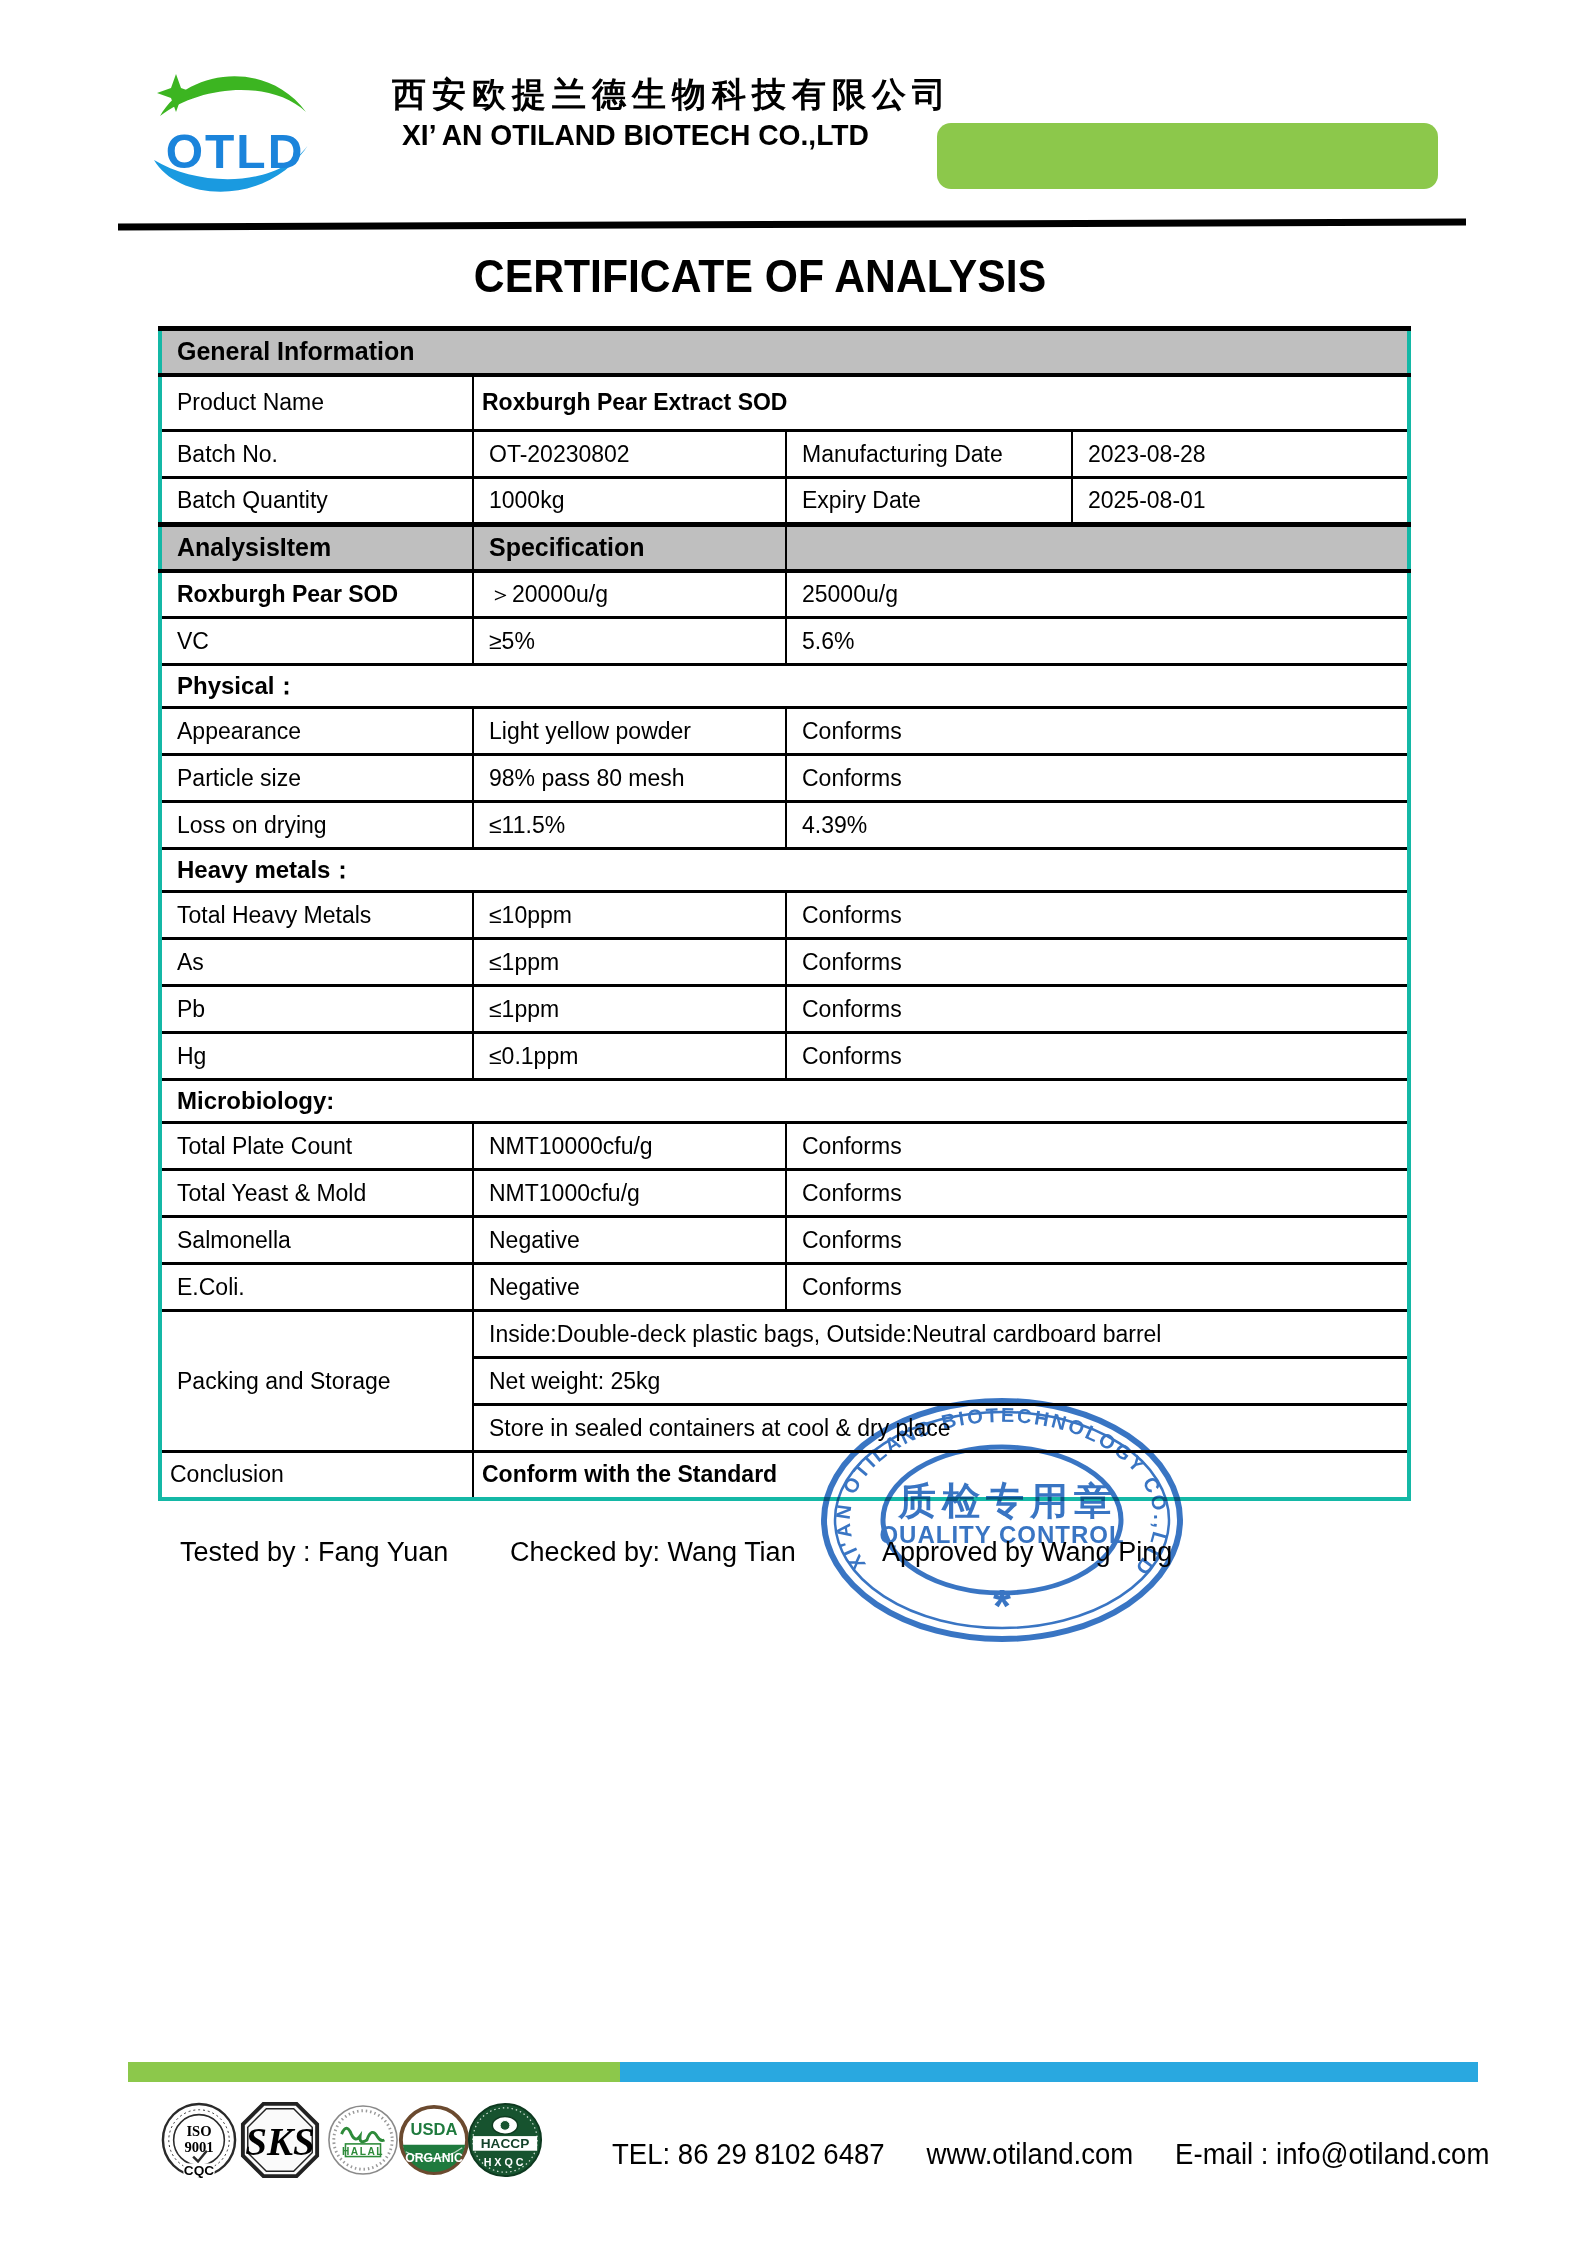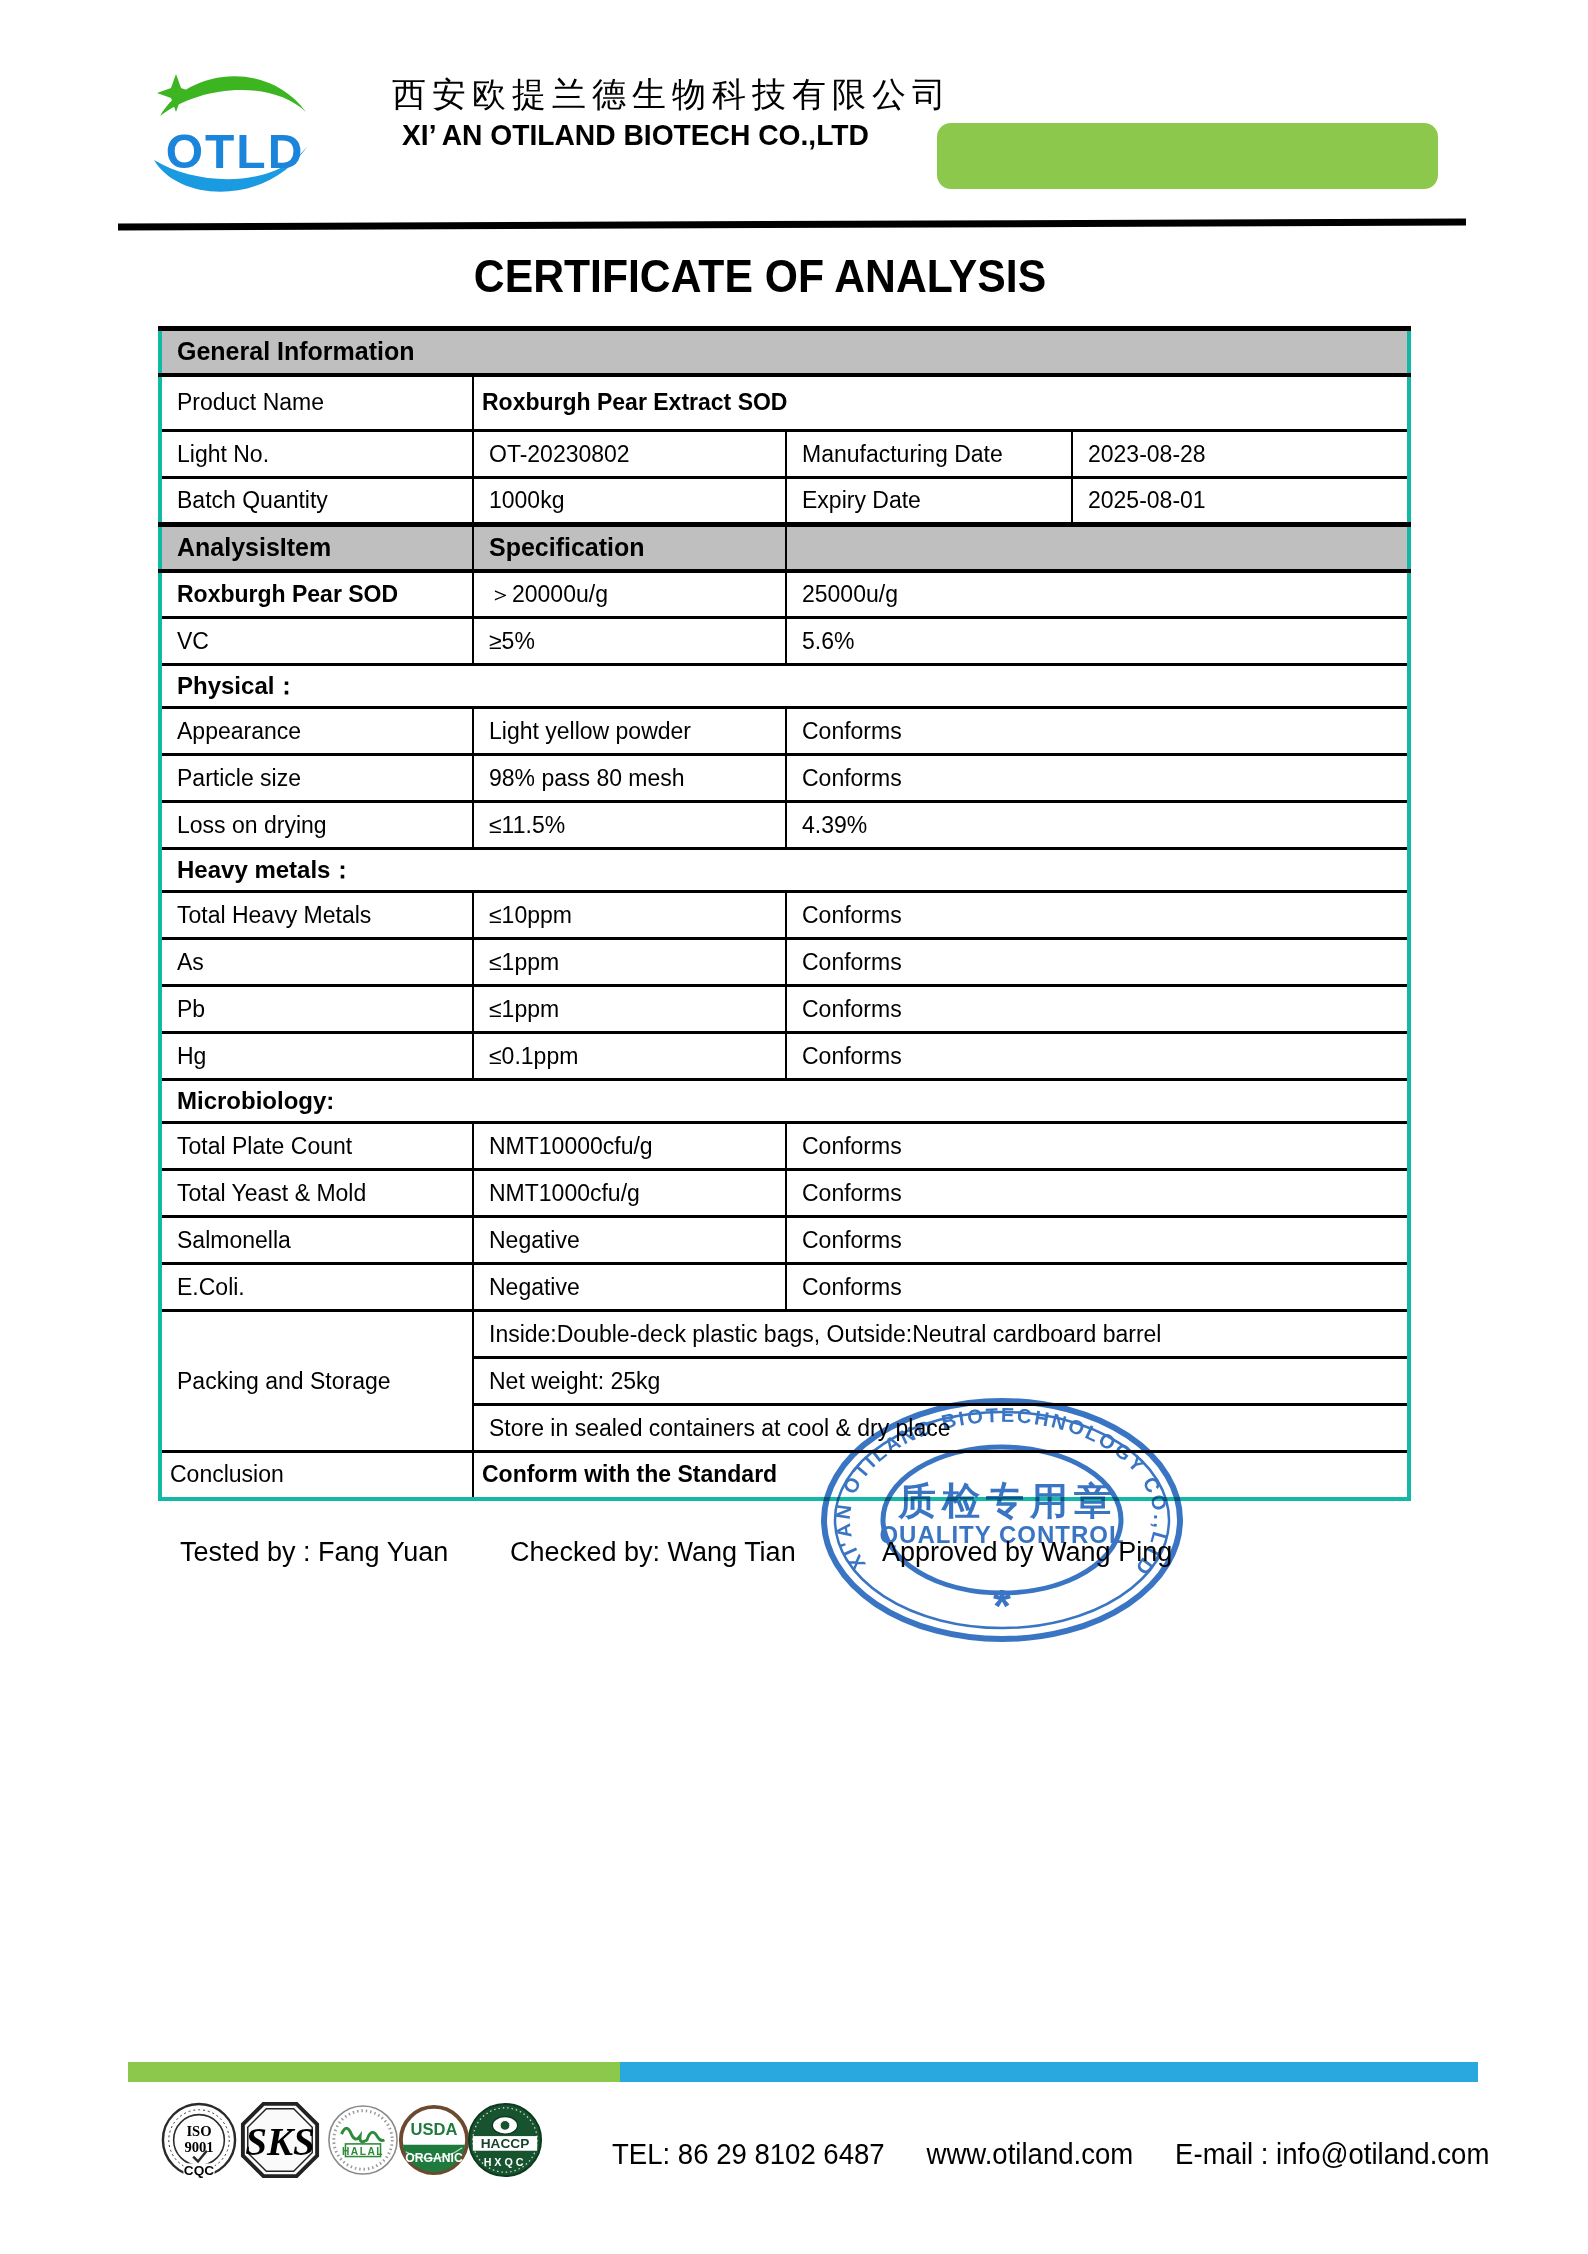--- a/index.html
+++ b/index.html
@@ -5,21 +5,21 @@
   :root{
     --green:#8cc84b; --blue:#29a8e0; --stamp:#2a6abf;
     --gray:#bfbfbf; --logoblue:#1b84db; --logogreen:#3cb521;
   }
   *{box-sizing:border-box}
   body{margin:0;background:#ffffff;font-family:"Liberation Sans",sans-serif;color:#000}
   .page{position:relative;width:1588px;height:2254px;background:#fff;overflow:hidden}
 
   
   .logo{position:absolute;left:138px;top:62px}
-  .co-zh{position:absolute;left:392px;top:72px;font-size:34px;font-weight:normal;letter-spacing:6px;white-space:nowrap}
+  .co-zh{position:absolute;left:392px;top:72px;font-size:34px;font-weight:bold;letter-spacing:6px;white-space:nowrap}
   .co-en{position:absolute;left:402px;top:118px;font-size:30px;font-weight:bold;letter-spacing:0;white-space:nowrap;transform:scaleX(.94);transform-origin:left}
   .header-green{position:absolute;left:937px;top:123px;width:501px;height:66px;background:var(--green);border-radius:14px}
   .header-rule{position:absolute;left:118px;top:221px;width:1348px;height:7px;background:#000;transform:rotate(-.22deg)}
   .title{position:absolute;left:40px;top:252px;width:1440px;text-align:center;font-size:44px;font-weight:bold;transform:scale(.97,1.03);letter-spacing:0}
 
   
   .coa-table{position:absolute;left:158px;top:326px;width:1249px;border-collapse:collapse;table-layout:fixed;font-size:23px;border:4px solid #14b8a6}
   .coa-table td{border:2px solid #000;border-top-width:3px;border-bottom-width:3px;padding:2px 8px 2px 15px;vertical-align:middle;overflow:hidden;white-space:nowrap}
   .coa-table tr{height:47px}
   tr.r-header{height:46px}
@@ -80,21 +80,21 @@
     </colgroup>
     <tbody>
         <tr class="r-header">
           <td colspan="4">General Information</td>
         </tr>
         <tr class="r-product">
           <td>Product Name</td>
           <td colspan="3" class="bold center">Roxburgh Pear Extract SOD</td>
         </tr>
         <tr class="r-row">
-          <td>Light No.</td>
+          <td>Batch No.</td>
           <td>OT-20230802</td>
           <td>Manufacturing Date</td>
           <td>2023-08-28</td>
         </tr>
         <tr class="r-row">
           <td>Batch Quantity</td>
           <td>1000kg</td>
           <td>Expiry Date</td>
           <td>2025-08-01</td>
         </tr>

